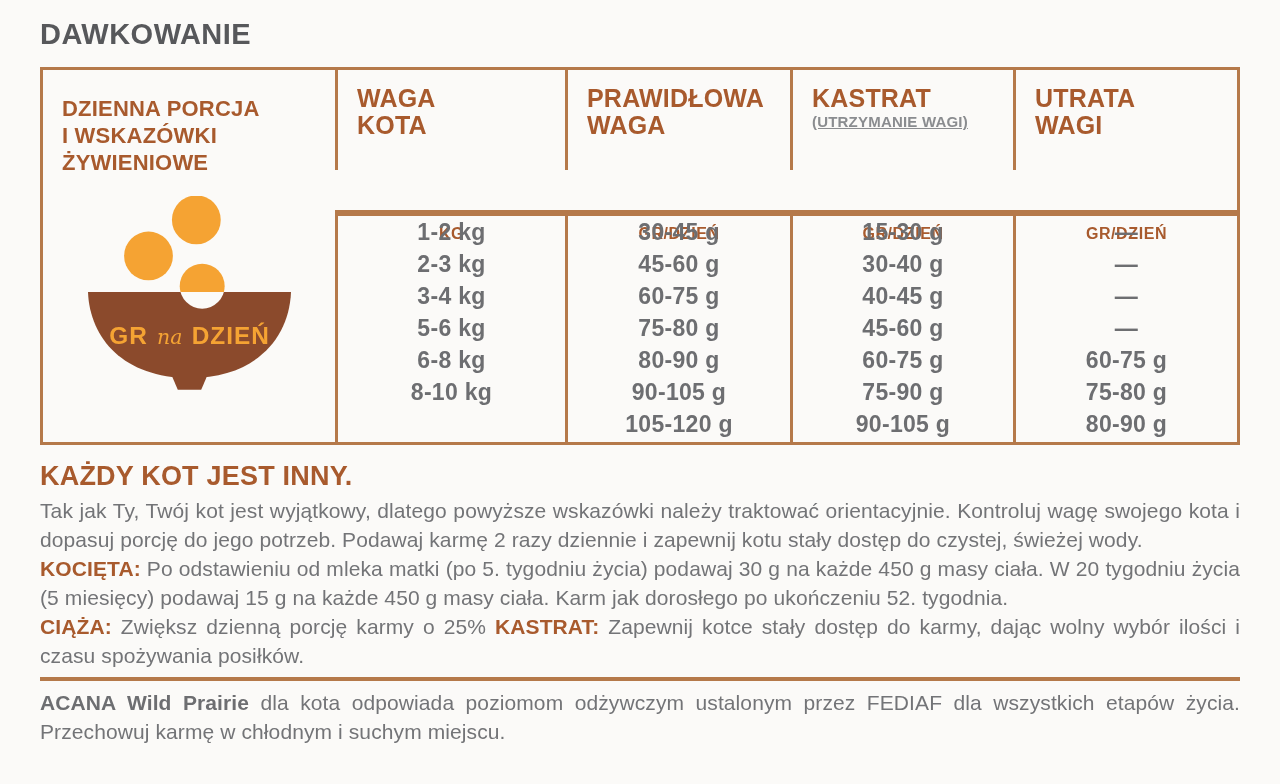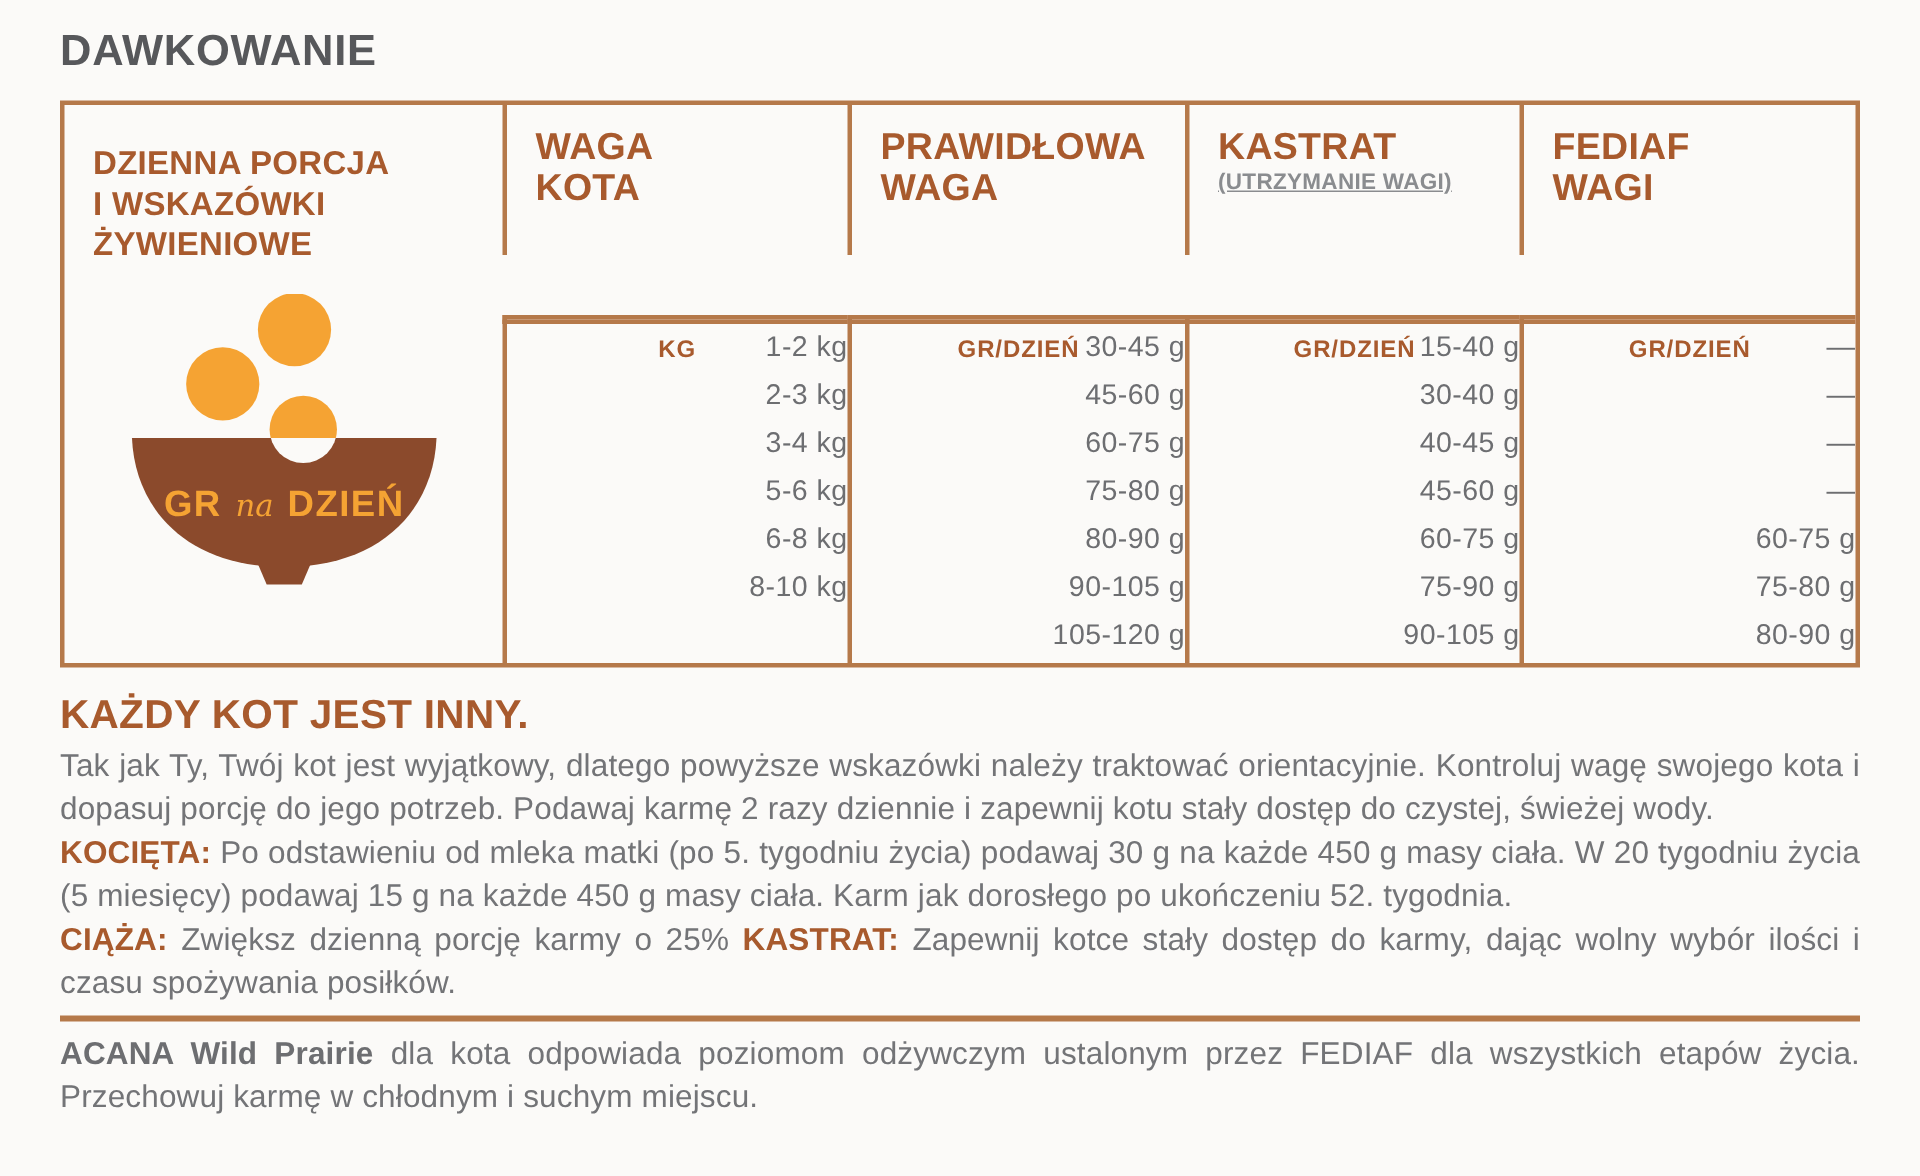--- a/index.html
+++ b/index.html
@@ -82,25 +82,26 @@
     letter-spacing:.6px;
     margin-top:43px;
   }
   .dcell{
     grid-row:3;
     border-left:3px solid var(--border);
     border-top:3px solid var(--border);
     padding-top:3px;
   }
   .dcell .v{
-    text-align:right;
+    text-align:center;
     color:var(--graydata);
-    font-size:19px;
+    font-size:23px;
     line-height:32px;
     letter-spacing:.3px;
+    font-weight:bold;
   }
   
   .notes{margin:16px 40px;}
   h2.every-cat{
     margin:13px 0 4px;
     font-size:27px;
     font-weight:700;
     color:var(--rust);
     letter-spacing:.2px;
   }
@@ -162,21 +163,21 @@
     <div>PRAWIDŁOWA</div>
     <div>WAGA</div>
     <div class="sub"></div>
   </div>
   <div class="cell hcell" style="grid-column:4">
     <div>KASTRAT</div>
     <div></div>
     <div class="sub">(UTRZYMANIE WAGI)</div>
   </div>
   <div class="cell hcell" style="grid-column:5">
-    <div>FEDIAF</div>
+    <div>UTRATA</div>
     <div>WAGI</div>
     <div class="sub"></div>
   </div>
 
   <div class="cell ucell" style="grid-column:2">KG</div>
   <div class="cell ucell" style="grid-column:3">GR/DZIEŃ</div>
   <div class="cell ucell" style="grid-column:4">GR/DZIEŃ</div>
   <div class="cell ucell" style="grid-column:5">GR/DZIEŃ</div>
 
   <div class="cell dcell" style="grid-column:2">
@@ -190,21 +191,21 @@
   <div class="cell dcell" style="grid-column:3">
     <div class="v">30-45 g</div>
     <div class="v">45-60 g</div>
     <div class="v">60-75 g</div>
     <div class="v">75-80 g</div>
     <div class="v">80-90 g</div>
     <div class="v">90-105 g</div>
     <div class="v">105-120 g</div>
   </div>
   <div class="cell dcell" style="grid-column:4">
-    <div class="v">15-40 g</div>
+    <div class="v">15-30 g</div>
     <div class="v">30-40 g</div>
     <div class="v">40-45 g</div>
     <div class="v">45-60 g</div>
     <div class="v">60-75 g</div>
     <div class="v">75-90 g</div>
     <div class="v">90-105 g</div>
   </div>
   <div class="cell dcell" style="grid-column:5">
     <div class="v">—</div>
     <div class="v">—</div>

